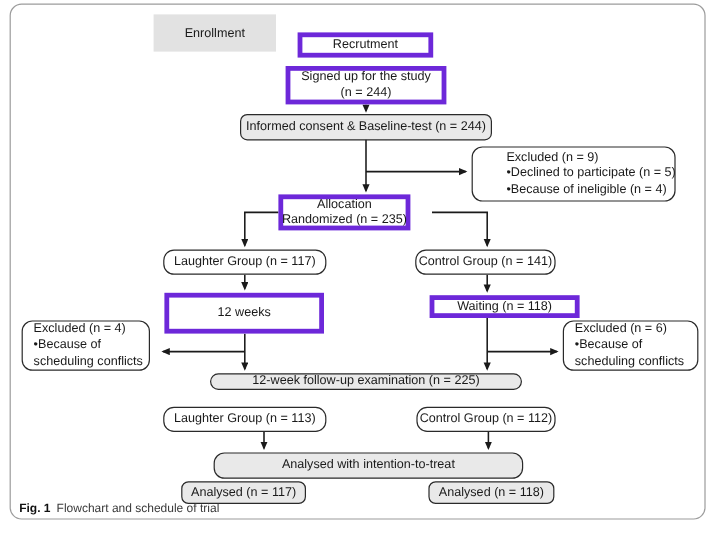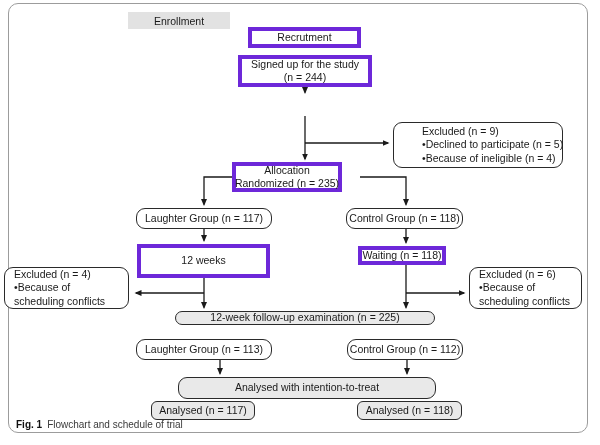--- a/index.html
+++ b/index.html
@@ -16,21 +16,21 @@
     position:absolute;box-sizing:border-box;background:#fff;
     display:flex;flex-direction:column;align-items:center;justify-content:center;
     font-size:10.5px;line-height:1.25;text-align:center;white-space:nowrap;
   }
   .rect{border:4px solid #6d28d9;}
   .round{border:1.4px solid #2a2a2a;border-radius:9px;}
   .round-sm{border:1.4px solid #2a2a2a;border-radius:6px;}
   .gray{background:#e9e9e9;}
   .leftalign{align-items:flex-start;text-align:left;padding-left:9px;}
   .hdr{
-    position:absolute;left:128px;top:12px;width:102px;height:17px;background:#e2e2e2;
+    position:absolute;left:128px;top:12px;width:102px;height:31px;background:#e2e2e2;
     display:flex;align-items:center;justify-content:center;font-size:10.5px;
   }
   .cell{width:100%;display:flex;align-items:center;justify-content:center;box-sizing:border-box;}
   .cell-top{border-bottom:1.5px solid #1a1a1a;height:17px;}
   .cell-bot{height:15px;}
   .caption{
     position:absolute;left:16px;top:419px;font-size:10px;color:#3a3a3a;white-space:nowrap;
   }
   .caption b{color:#111;font-weight:bold;margin-right:5px;}
 </style>
@@ -70,51 +70,54 @@
 
   <div class="box rect" style="left:248px;top:27px;width:113px;height:21px;">
     <span>Recrutment</span>
   </div>
 
   <div class="box rect" style="left:238px;top:55px;width:134px;height:32px;">
     <span>Signed up for the study</span>
     <span>(n = 244)</span>
   </div>
 
+  <div class="box round-sm gray" style="left:200px;top:95px;width:210px;height:22px;">
+    <span>Informed consent &amp; Baseline-test (n = 244)</span>
+  </div>
 
   <div class="box round leftalign" style="left:393px;top:122px;width:170px;height:46px;padding-left:28px;">
     <span>Excluded (n = 9)</span>
     <span>•Declined to participate (n = 5)</span>
     <span>•Because of ineligible (n = 4)</span>
   </div>
 
   <div class="box rect" style="left:232px;top:162px;width:110px;height:30px;">
     <span>Allocation</span>
     <span>Randomized (n = 235)</span>
   </div>
 
   <div class="box round" style="left:136px;top:208px;width:136px;height:21px;">
     <span>Laughter Group (n = 117)</span>
   </div>
 
   <div class="box round" style="left:346px;top:208px;width:117px;height:21px;">
-    <span>Control Group (n = 118)</span>
+    <span>Control Group (n = 141)</span>
   </div>
 
   <div class="box rect" style="left:137px;top:244px;width:133px;height:34px;padding:0;">
     <div class="cell cell-bot">
       <span>12 weeks</span>
     </div>
   </div>
 
-  <div class="box rect" style="left:358px;top:246px;width:88px;height:19px;">
+  <div class="box rect" style="left:358px;top:246px;width:125px;height:19px;">
     <span>Waiting (n = 118)</span>
   </div>
 
-  <div class="box round leftalign" style="left:4px;top:267px;width:125px;height:42px;">
+  <div class="box round leftalign" style="left:18px;top:267px;width:107px;height:42px;">
     <span>Excluded (n = 4)</span>
     <span>•Because of</span>
     <span>scheduling conflicts</span>
   </div>
 
   <div class="box round leftalign" style="left:469px;top:267px;width:113px;height:42px;">
     <span>Excluded (n = 6)</span>
     <span>•Because of</span>
     <span>scheduling conflicts</span>
   </div>

